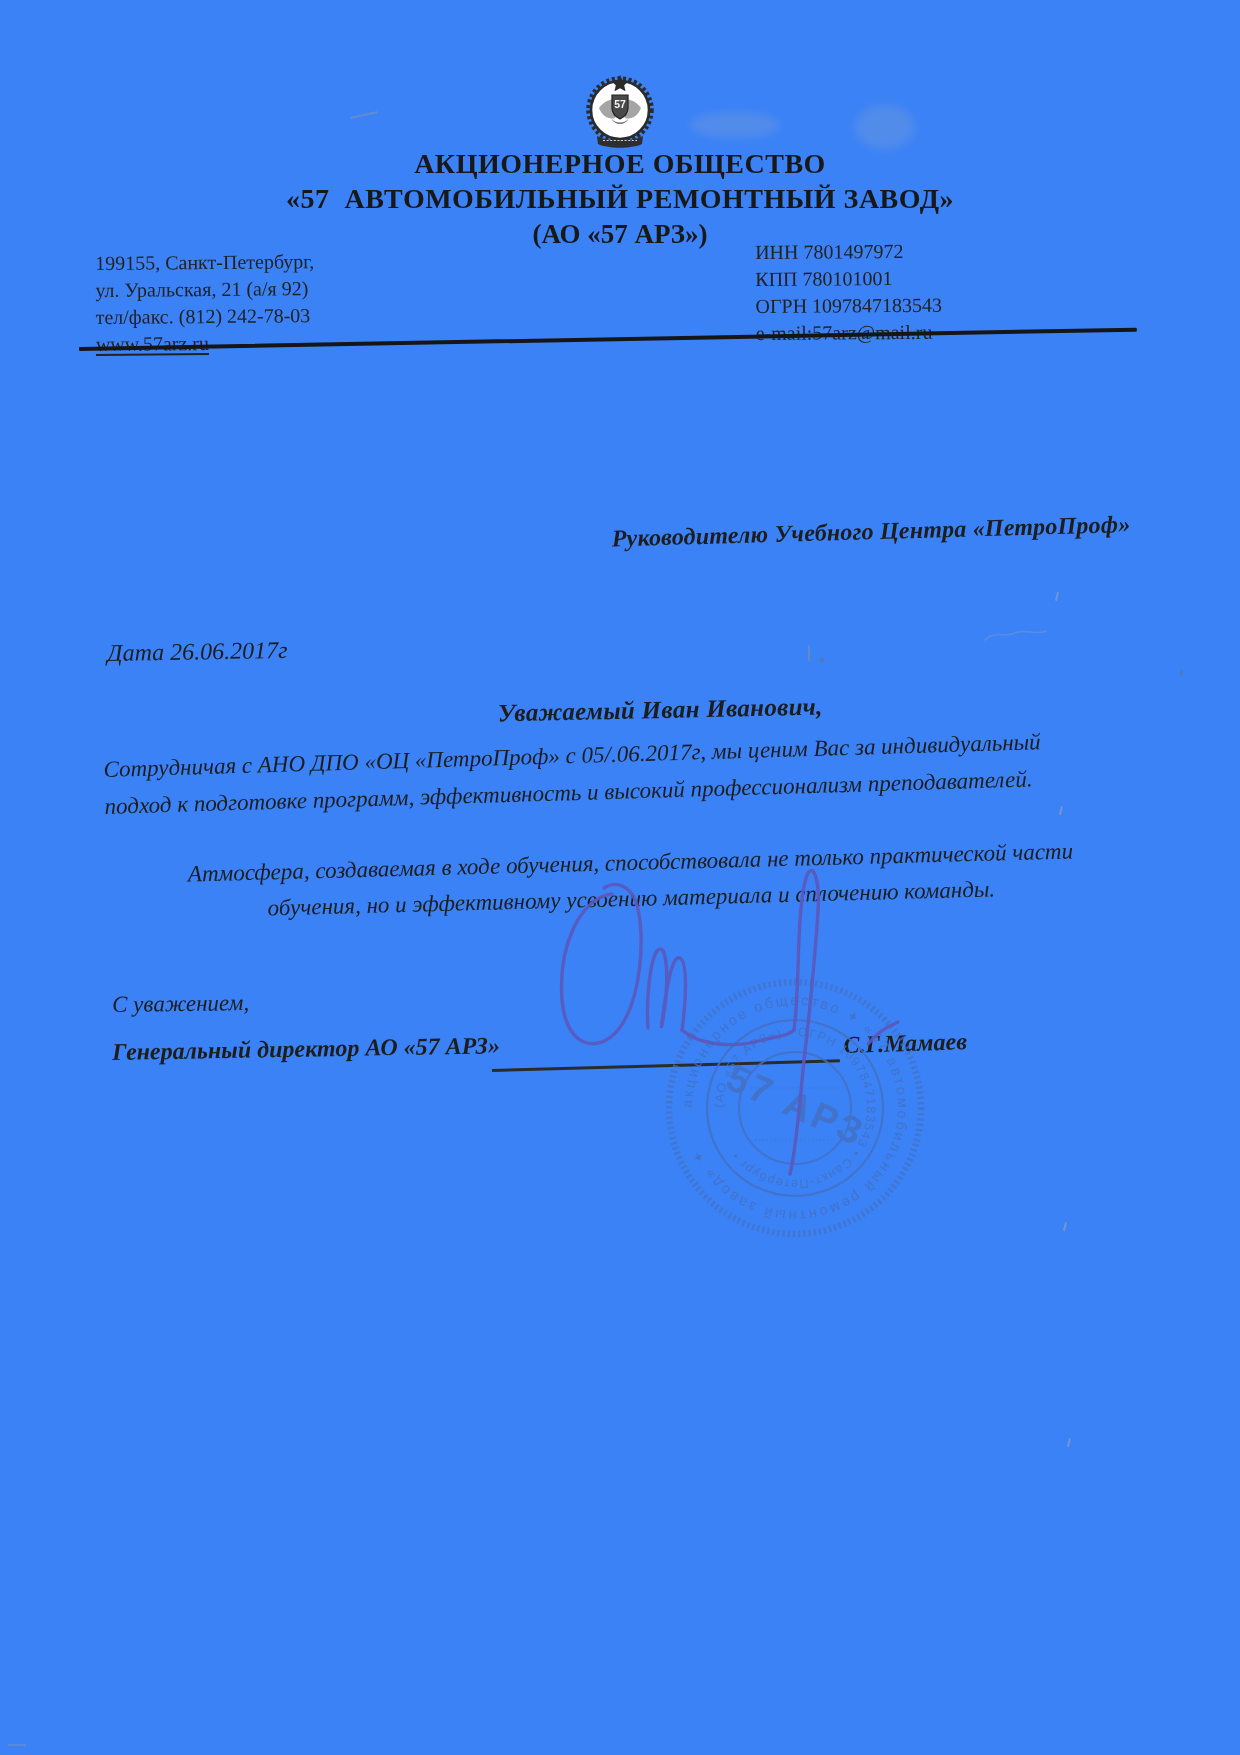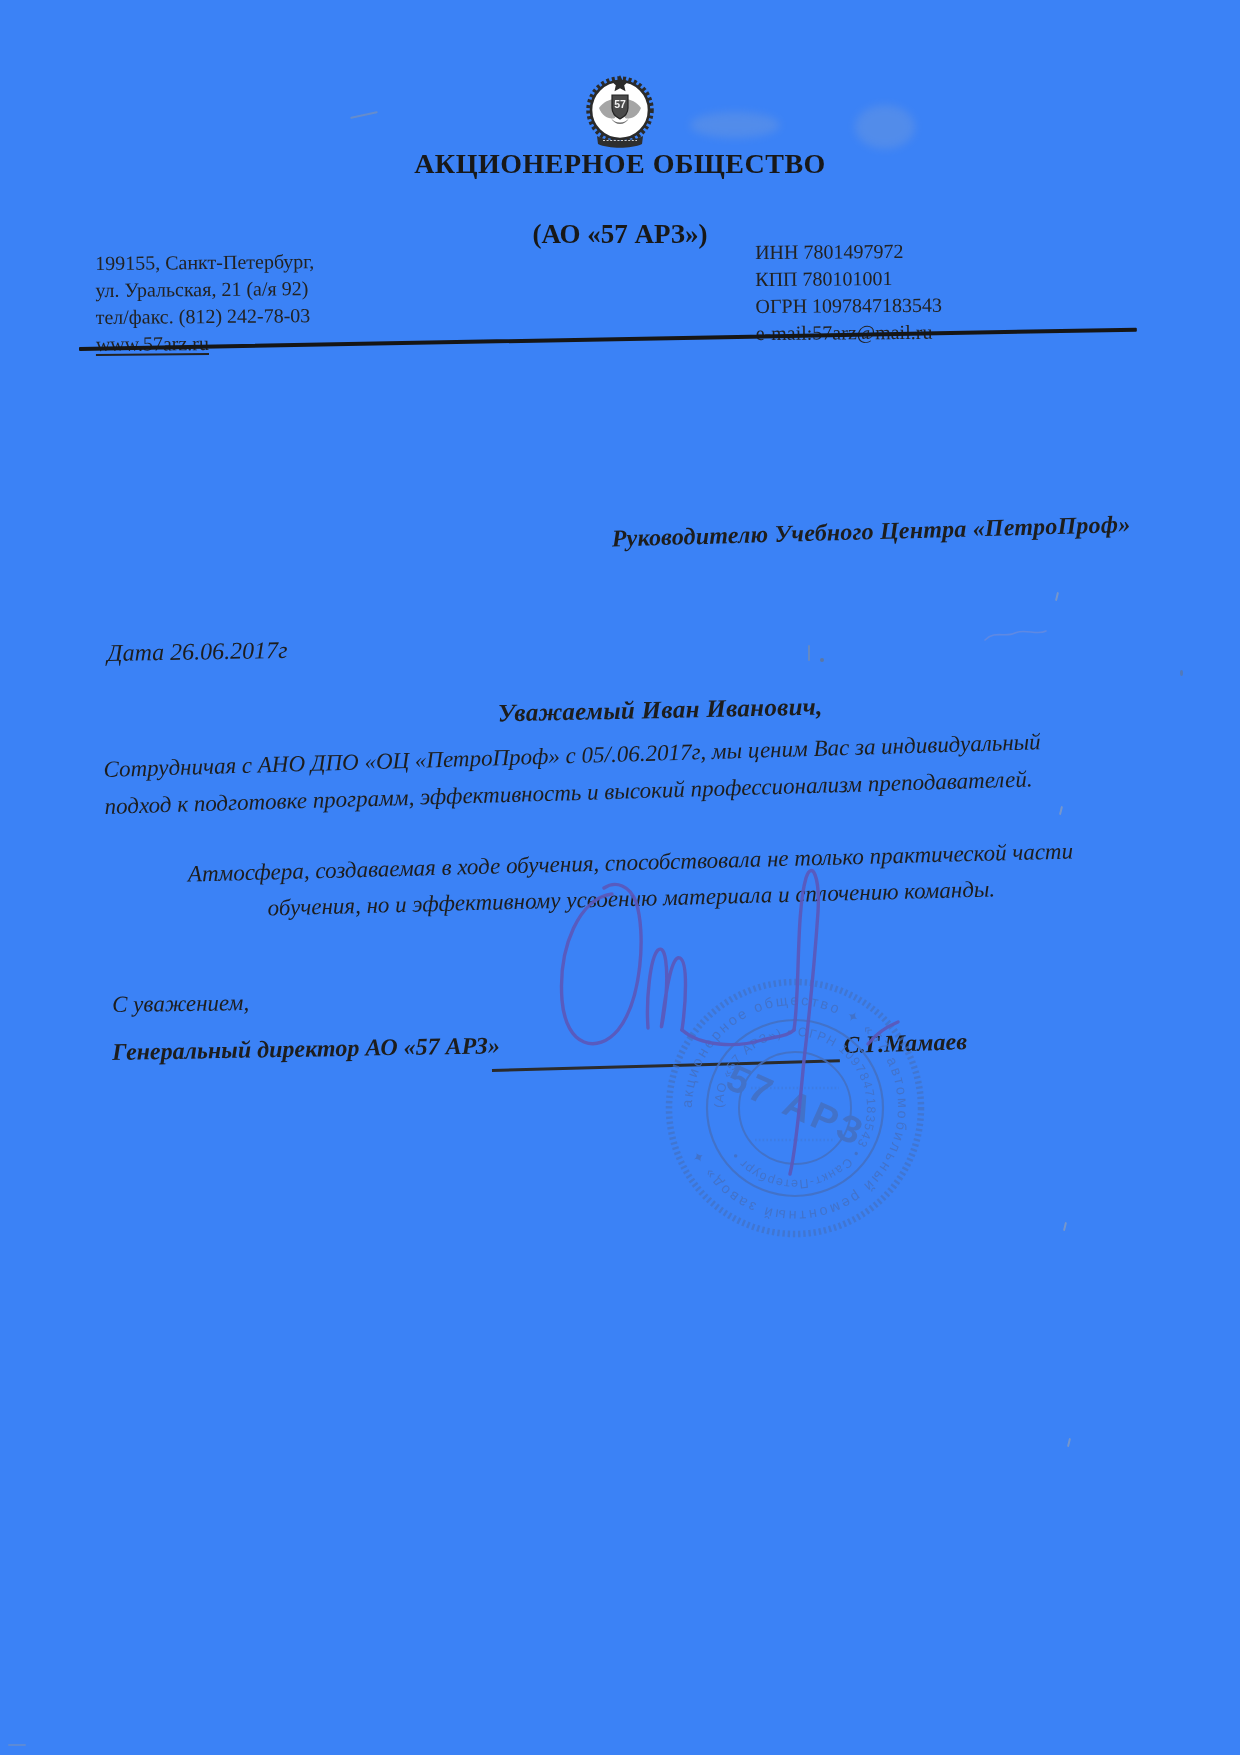--- a/index.html
+++ b/index.html
@@ -62,20 +62,21 @@
     <path d="M26 44 C30 52 40 52 44 44 C40 50 30 50 26 44 Z" fill="#6f6f6f"></path>
 
     <path d="M27 21 h16 v13 c0 6 -4 9 -8 11 c-4 -2 -8 -5 -8 -11 Z" fill="#4a4a4a" stroke="#222" stroke-width="1.2"></path>
     <text x="35" y="34" text-anchor="middle" font-family="Liberation Sans, sans-serif" font-size="10.5" font-weight="bold" fill="#f2f2f2">57</text>
 
     <path d="M12 62 C22 68 48 68 58 62 L57 70 C46 75 24 75 13 70 Z" fill="#2e2e2e"></path>
     <line x1="18" y1="66.5" x2="52" y2="66.5" stroke="#cfcfcf" stroke-width="1" stroke-dasharray="2 1.6"></line>
   </svg>
 
   <div class="abs title t1">АКЦИОНЕРНОЕ ОБЩЕСТВО</div>
+  <div class="abs title t2">«57  АВТОМОБИЛЬНЫЙ РЕМОНТНЫЙ ЗАВОД»</div>
   <div class="abs title t3">(АО «57 АРЗ»)</div>
 
   <div class="abs contacts contacts-left">
     <div>199155, Санкт-Петербург,</div>
     <div>ул. Уральская, 21  (а/я 92)</div>
     <div>тел/факс. (812) 242-78-03</div>
     <div class="website">www.57arz.ru</div>
   </div>
 
   <div class="abs contacts contacts-right">

